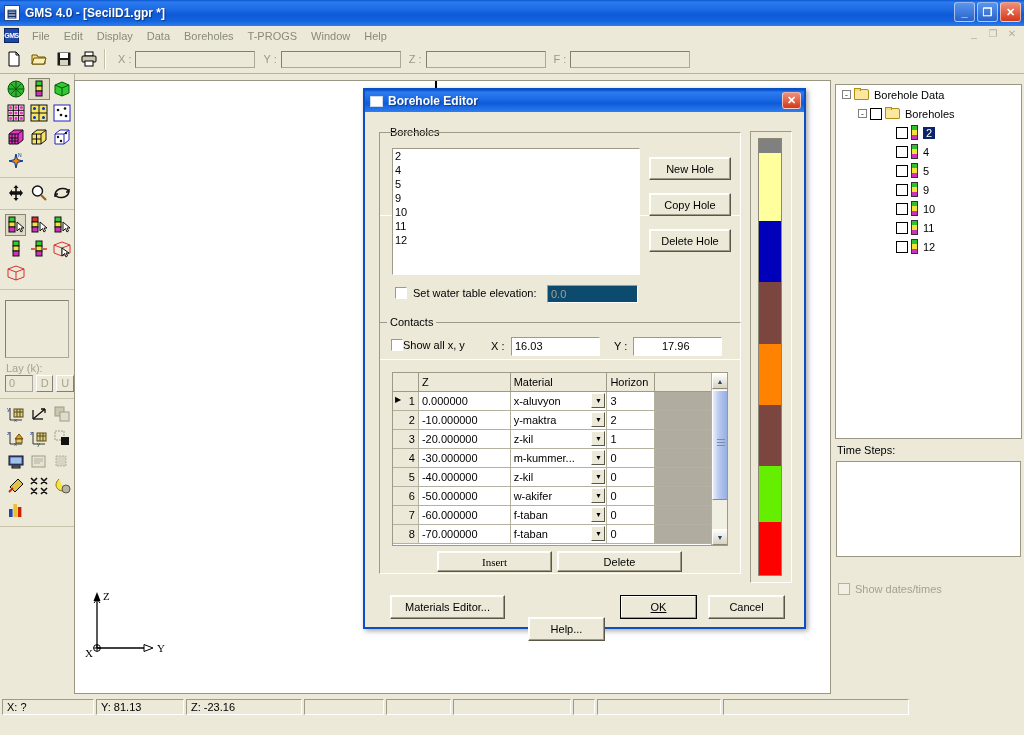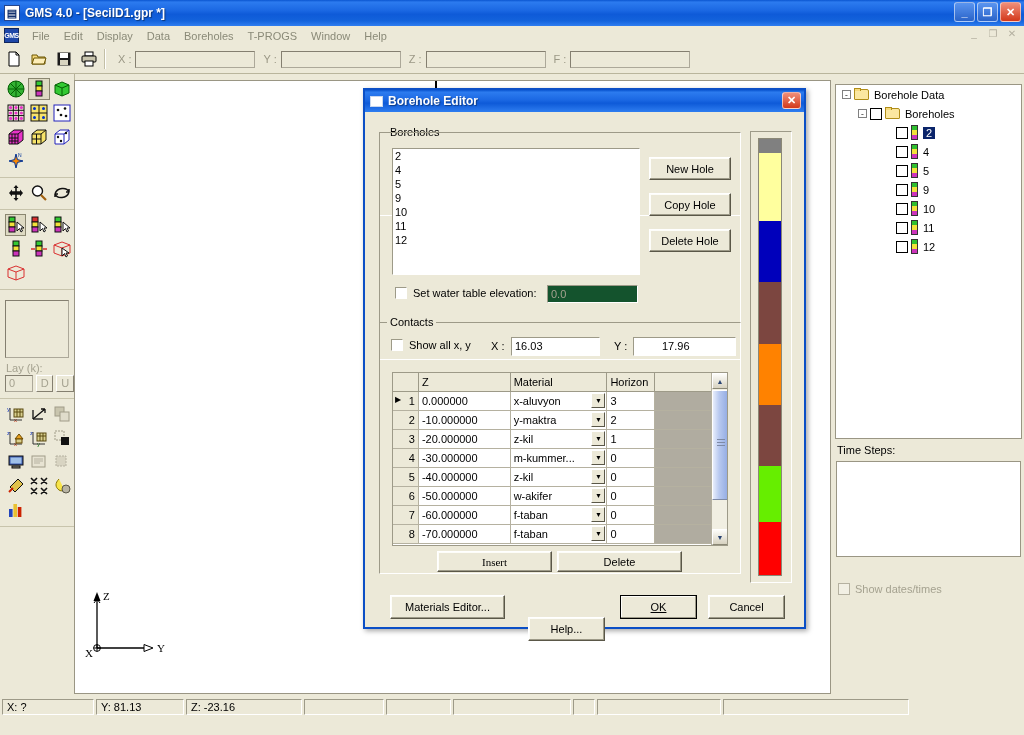--- a/index.html
+++ b/index.html
@@ -215,21 +215,21 @@
   .btn.default{border:1px solid #000;box-shadow:inset -1px -1px 0 #9d9a88, inset 1px 1px 0 #fdfdf9;text-decoration:underline;}
   .cbx{
     width:12px;height:12px;background:#fff;
     border:1px solid #9d9a88;border-right-color:#fff;border-bottom-color:#fff;
     box-sizing:border-box;
   }
   .txtin{
     background:#fff;border:1px solid #9d9a88;border-right-color:#fff;border-bottom-color:#fff;
     box-sizing:border-box;font-size:11px;color:#000;padding:1px 3px;line-height:15px;
   }
-  .txtin.disabled{background:#14532d;color:#a5a290;}
+  .txtin.disabled{background:#0c4a6e;color:#a5a290;}
 
   
   .grid{
     position:absolute;background:#fff;border:1px solid #9d9a88;
     box-sizing:border-box;overflow:hidden;
   }
   .grow{display:flex;height:19px;box-sizing:border-box;}
   .ghdr{background:#ece9d8;font-weight:normal;}
   .gcell{
     border-right:1px solid #b5b1a0;border-bottom:1px solid #b5b1a0;
@@ -759,28 +759,28 @@
     <div style="position:absolute;left:30px;top:197px;display:flex;align-items:center;gap:6px;">
       <div class="cbx"></div>
       <div style="font-size:11px;color:#000;">Set water table elevation:</div>
     </div>
     <div class="txtin disabled" style="position:absolute;left:182px;top:195px;width:91px;height:18px;">0.0</div>
 
     <div class="gbox" style="left:14px;top:232px;width:362px;height:252px;">
       <div class="gtitle">Contacts</div>
     </div>
 
-    <div style="position:absolute;left:26px;top:249px;display:flex;align-items:center;gap:6px;">
+    <div style="position:absolute;left:26px;top:249px;display:flex;align-items:center;">
       <div class="cbx"></div>
       <div style="font-size:11px;color:#000;">Show all x, y</div>
     </div>
     <div style="position:absolute;left:126px;top:250px;font-size:11px;color:#000;">X :</div>
     <div class="txtin" style="position:absolute;left:146px;top:247px;width:89px;height:19px;">16.03</div>
     <div style="position:absolute;left:249px;top:250px;font-size:11px;color:#000;">Y :</div>
-    <div class="txtin" style="position:absolute;left:268px;top:247px;width:103px;height:19px;padding-left:28px;">17.96</div>
+    <div class="txtin" style="position:absolute;left:268px;top:247px;width:89px;height:19px;padding-left:28px;">17.96</div>
 
     <div class="grid" style="left:27px;top:282px;width:336px;height:174px;">
       <div class="grow ghdr">
         <div class="gcell hdr c-num"></div>
         <div class="gcell hdr c-z">Z</div>
         <div class="gcell hdr c-mat">Material</div>
         <div class="gcell hdr c-hz">Horizon</div>
         <div class="gcell hdr c-pad"></div>
       </div>
 

